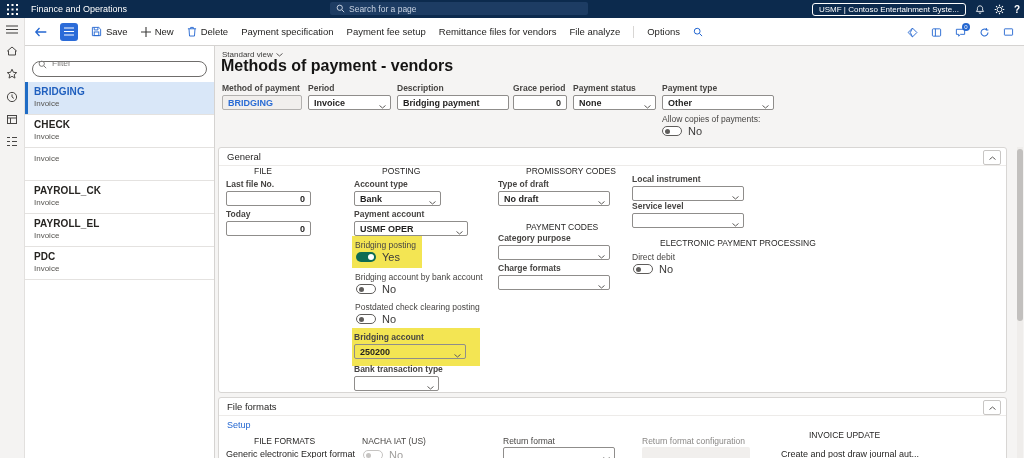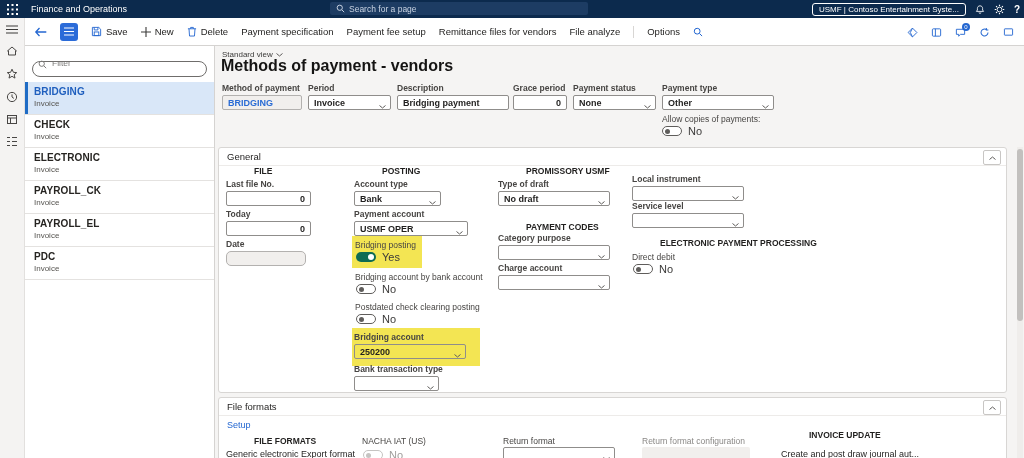--- a/index.html
+++ b/index.html
@@ -53,21 +53,21 @@
   .lbl{font-size:8.5px;color:#474543;margin-bottom:2px;white-space:nowrap;line-height:9px;}
   .box{position:relative;height:15px;box-sizing:border-box;border:1px solid #8f8d8b;border-radius:2px;background:#fff;
        font-size:9px;color:#201f1e;display:flex;align-items:center;padding:0 5px;white-space:nowrap;overflow:hidden;cursor:pointer;}
   .box .chev{position:absolute;right:4px;top:5px;}
   .box.num{justify-content:flex-end;}
   .box.ro{background:#f1efed;border-color:#b3b1af;}
   .box.rond{border-radius:5px;}
   .box.flat{background:#f1efed;border-color:transparent;}
   .box.hl{background:transparent;}
   .blue{color:#2a6cd5;}
-  .gh{position:absolute;font-size:8.5px;font-weight:700;color:#201f1e;white-space:nowrap;padding-left:28px;}
+  .gh{position:absolute;font-size:8.5px;font-weight:400;color:#201f1e;white-space:nowrap;padding-left:28px;}
   .note{position:absolute;font-size:9px;color:#201f1e;white-space:nowrap;}
   .glbl{position:absolute;font-size:8.5px;color:#474543;white-space:nowrap;}
   .glbl.dim{color:#8a8886;}
   
   .togglerow{position:absolute;display:flex;align-items:center;cursor:pointer;}
   .toggle{width:20px;height:10px;border-radius:6px;position:relative;box-sizing:border-box;flex:0 0 auto;}
   .toggle.on{background:#0f6b53;}
   .toggle.on .knob{position:absolute;right:2px;top:2px;width:6px;height:6px;border-radius:50%;background:#fff;}
   .toggle.off{border:1px solid #5f5d5b;background:#fff;}
   .toggle.off .knob{position:absolute;left:2px;top:1.5px;width:5px;height:5px;border-radius:50%;background:#5f5d5b;}
@@ -269,21 +269,20 @@
     </div>
     <div class="litem sel">
       <div class="liname">BRIDGING</div>
       <div class="lisub">Invoice</div>
     </div>
     <div class="litem">
       <div class="liname">CHECK</div>
       <div class="lisub">Invoice</div>
     </div>
     <div class="litem">
-      <div class="liname">ELECTRONIC</div>
       <div class="lisub">Invoice</div>
     </div>
     <div class="litem">
       <div class="liname">PAYROLL_CK</div>
       <div class="lisub">Invoice</div>
     </div>
     <div class="litem">
       <div class="liname">PAYROLL_EL</div>
       <div class="lisub">Invoice</div>
     </div>
@@ -377,26 +376,20 @@
       <div class="box num">
           <span>0</span>
         </div>
     </div>
     <div class="fld" style="left:7px;top:62px;width:85px">
       <div class="lbl">Today</div>
       <div class="box num">
           <span>0</span>
         </div>
     </div>
-    <div class="fld" style="left:7px;top:92px;width:80px">
-      <div class="lbl">Date</div>
-      <div class="box ro rond">
-          <span></span>
-        </div>
-    </div>
 
     <div class="gh" style="left:135px;top:18px">POSTING</div>
     <div class="fld" style="left:135px;top:32px;width:87px">
       <div class="lbl">Account type</div>
       <div class="box">
           <span>Bank</span>
         <span class="chev"><svg width="7" height="4" viewBox="0 0 7 4" fill="none" stroke="#5f5d5b">
               <path d="M.5.5 3.5 3 6.5.5"></path>
             </svg></span>
         </div>
@@ -443,42 +436,42 @@
     <div class="fld" style="left:135px;top:217px;width:85px">
       <div class="lbl">Bank transaction type</div>
       <div class="box">
           <span></span>
         <span class="chev"><svg width="7" height="4" viewBox="0 0 7 4" fill="none" stroke="#5f5d5b">
               <path d="M.5.5 3.5 3 6.5.5"></path>
             </svg></span>
         </div>
     </div>
 
-    <div class="gh" style="left:279px;top:18px">PROMISSORY USMF</div>
+    <div class="gh" style="left:279px;top:18px">PROMISSORY CODES</div>
     <div class="fld" style="left:279px;top:32px;width:112px">
       <div class="lbl">Type of draft</div>
       <div class="box">
           <span>No draft</span>
         <span class="chev"><svg width="7" height="4" viewBox="0 0 7 4" fill="none" stroke="#5f5d5b">
               <path d="M.5.5 3.5 3 6.5.5"></path>
             </svg></span>
         </div>
     </div>
     <div class="gh" style="left:279px;top:74px">PAYMENT CODES</div>
     <div class="fld" style="left:279px;top:86px;width:112px">
       <div class="lbl">Category purpose</div>
       <div class="box">
           <span></span>
         <span class="chev"><svg width="7" height="4" viewBox="0 0 7 4" fill="none" stroke="#5f5d5b">
               <path d="M.5.5 3.5 3 6.5.5"></path>
             </svg></span>
         </div>
     </div>
     <div class="fld" style="left:279px;top:116px;width:112px">
-      <div class="lbl">Charge account</div>
+      <div class="lbl">Charge formats</div>
       <div class="box">
           <span></span>
         <span class="chev"><svg width="7" height="4" viewBox="0 0 7 4" fill="none" stroke="#5f5d5b">
               <path d="M.5.5 3.5 3 6.5.5"></path>
             </svg></span>
         </div>
     </div>
 
     <div class="fld" style="left:413px;top:54px;width:112px">
       <div class="lbl">Service level</div>

